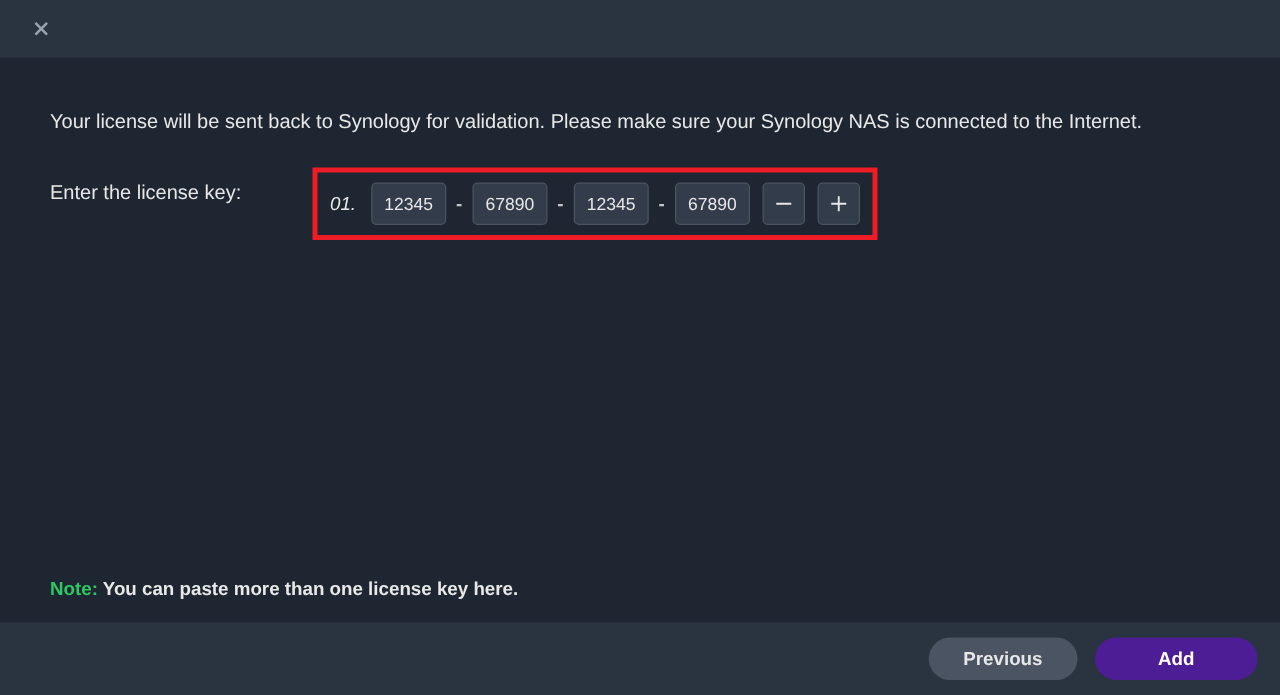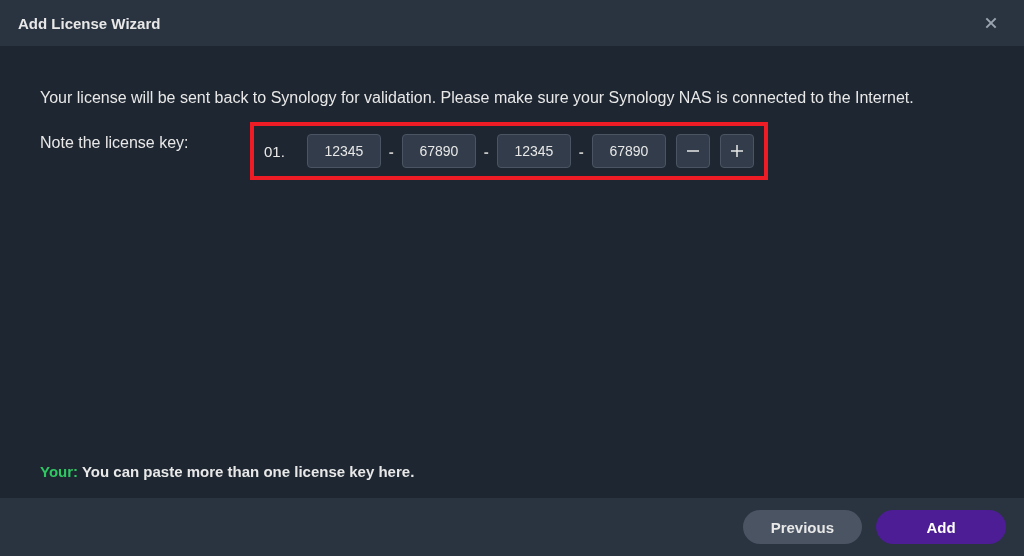--- a/index.html
+++ b/index.html
@@ -39,21 +39,21 @@
       font-size: 20px;
       font-weight: bold;
     }
     .content {
       padding: 40px 40px 0 40px;
     }
     .description {
       font-size: 16px;
       line-height: 1.5;
       color: #e8e8e8;
-      margin-bottom: 12px;
+      margin-bottom: 24px;
     }
     .key-row {
       display: flex;
       align-items: flex-start;
     }
     .key-label {
       font-size: 16px;
       color: #e8e8e8;
       width: 210px;
       padding-top: 12px;
@@ -61,24 +61,25 @@
     .key-input-box {
       border: 4px solid #ee1c25;
       padding: 8px 10px;
       display: flex;
       align-items: center;
       gap: 6px;
     }
     .row-num {
       font-size: 15px;
       color: #e8e8e8;
-      margin-right: 16px;
+      margin-right: 6px;
+      font-style: italic;
     }
     .seg-input {
-      width: 74px;
+      width: 60px;
       height: 34px;
       background: #323c4a;
       border: 1px solid #4a5463;
       border-radius: 4px;
       color: #e8e8e8;
       font-size: 14px;
       text-align: center;
       outline: none;
     }
     .dash {
@@ -151,34 +152,33 @@
     .btn-primary {
       background: #4c1d95;
       color: #fff;
       min-width: 130px;
     }
   </style>
 </head>
 <body>
 
 <div class="titlebar">
-  <div class="titlebar-title">Add License Wizard</div>
   <div class="close-btn">
     <svg viewBox="0 0 24 24" width="16" height="16" stroke="currentColor" stroke-width="3" fill="none">
       <line x1="5" y1="5" x2="19" y2="19"></line>
       <line x1="19" y1="5" x2="5" y2="19"></line>
     </svg>
   </div>
 </div>
 
 <div class="content">
   <p class="description">Your license will be sent back to Synology for validation. Please make sure your Synology NAS is connected to the Internet.</p>
 
   <div class="key-row">
-    <div class="key-label">Note the license key:</div>
+    <div class="key-label">Enter the license key:</div>
     <div class="key-input-box">
       <span class="row-num">01.</span>
       <input class="seg-input" type="text" value="12345" style="">
       <span class="dash">-</span>
       <input class="seg-input" type="text" value="67890" style="">
       <span class="dash">-</span>
       <input class="seg-input" type="text" value="12345" style="">
       <span class="dash">-</span>
       <input class="seg-input" type="text" value="67890" style="">
       <div class="icon-btn">
@@ -190,19 +190,19 @@
         <svg viewBox="0 0 24 24" stroke="currentColor" stroke-width="2" fill="none">
           <line x1="12" y1="4" x2="12" y2="20"></line>
           <line x1="4" y1="12" x2="20" y2="12"></line>
         </svg>
       </div>
     </div>
   </div>
 </div>
 
 <div class="note-row">
-  <span class="note-label">Your:</span><span class="note-text"> You can paste more than one license key here.</span>
+  <span class="note-label">Note:</span><span class="note-text"> You can paste more than one license key here.</span>
 </div>
 
 <div class="footer">
   <button class="btn btn-secondary">Previous</button>
   <button class="btn btn-primary">Add</button>
 </div>
 
 </body></html>

